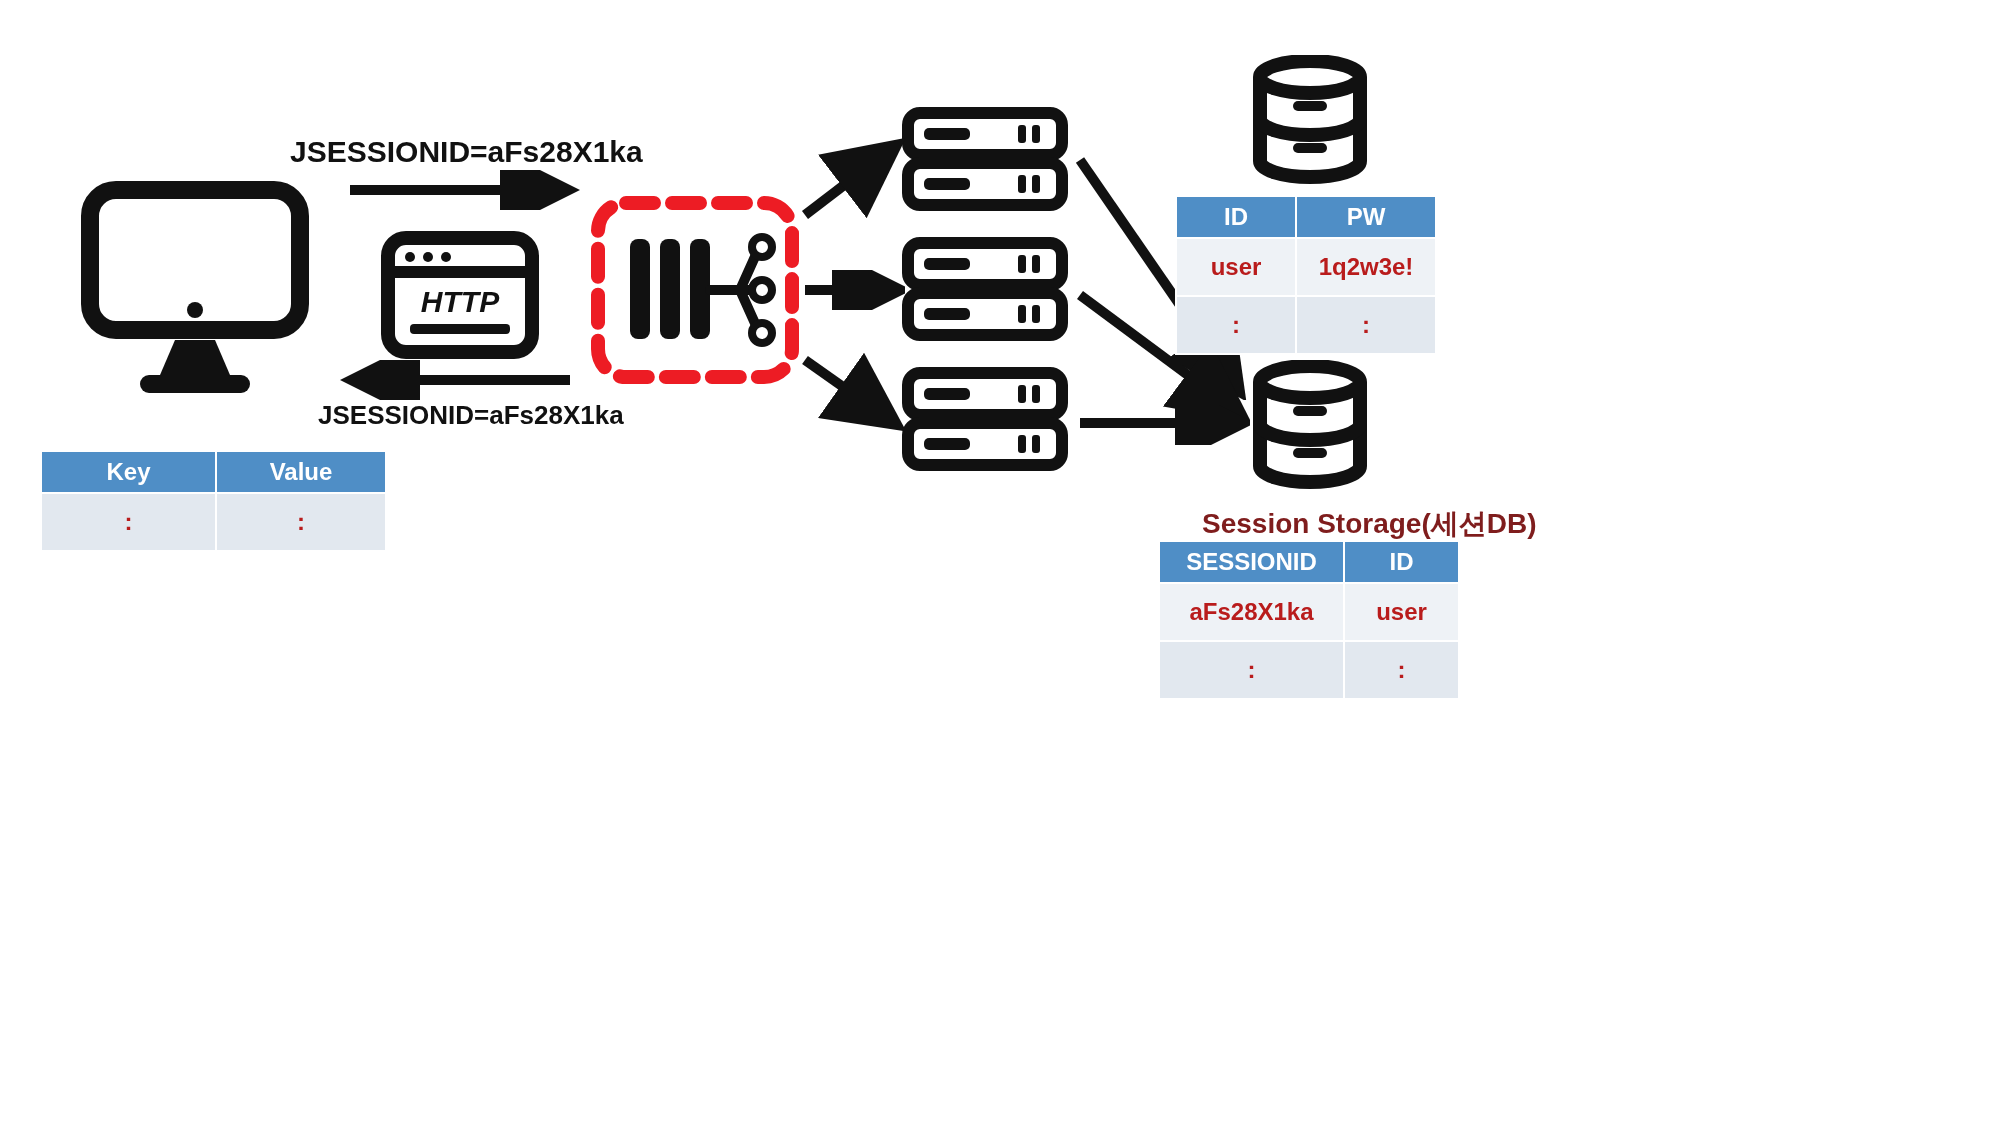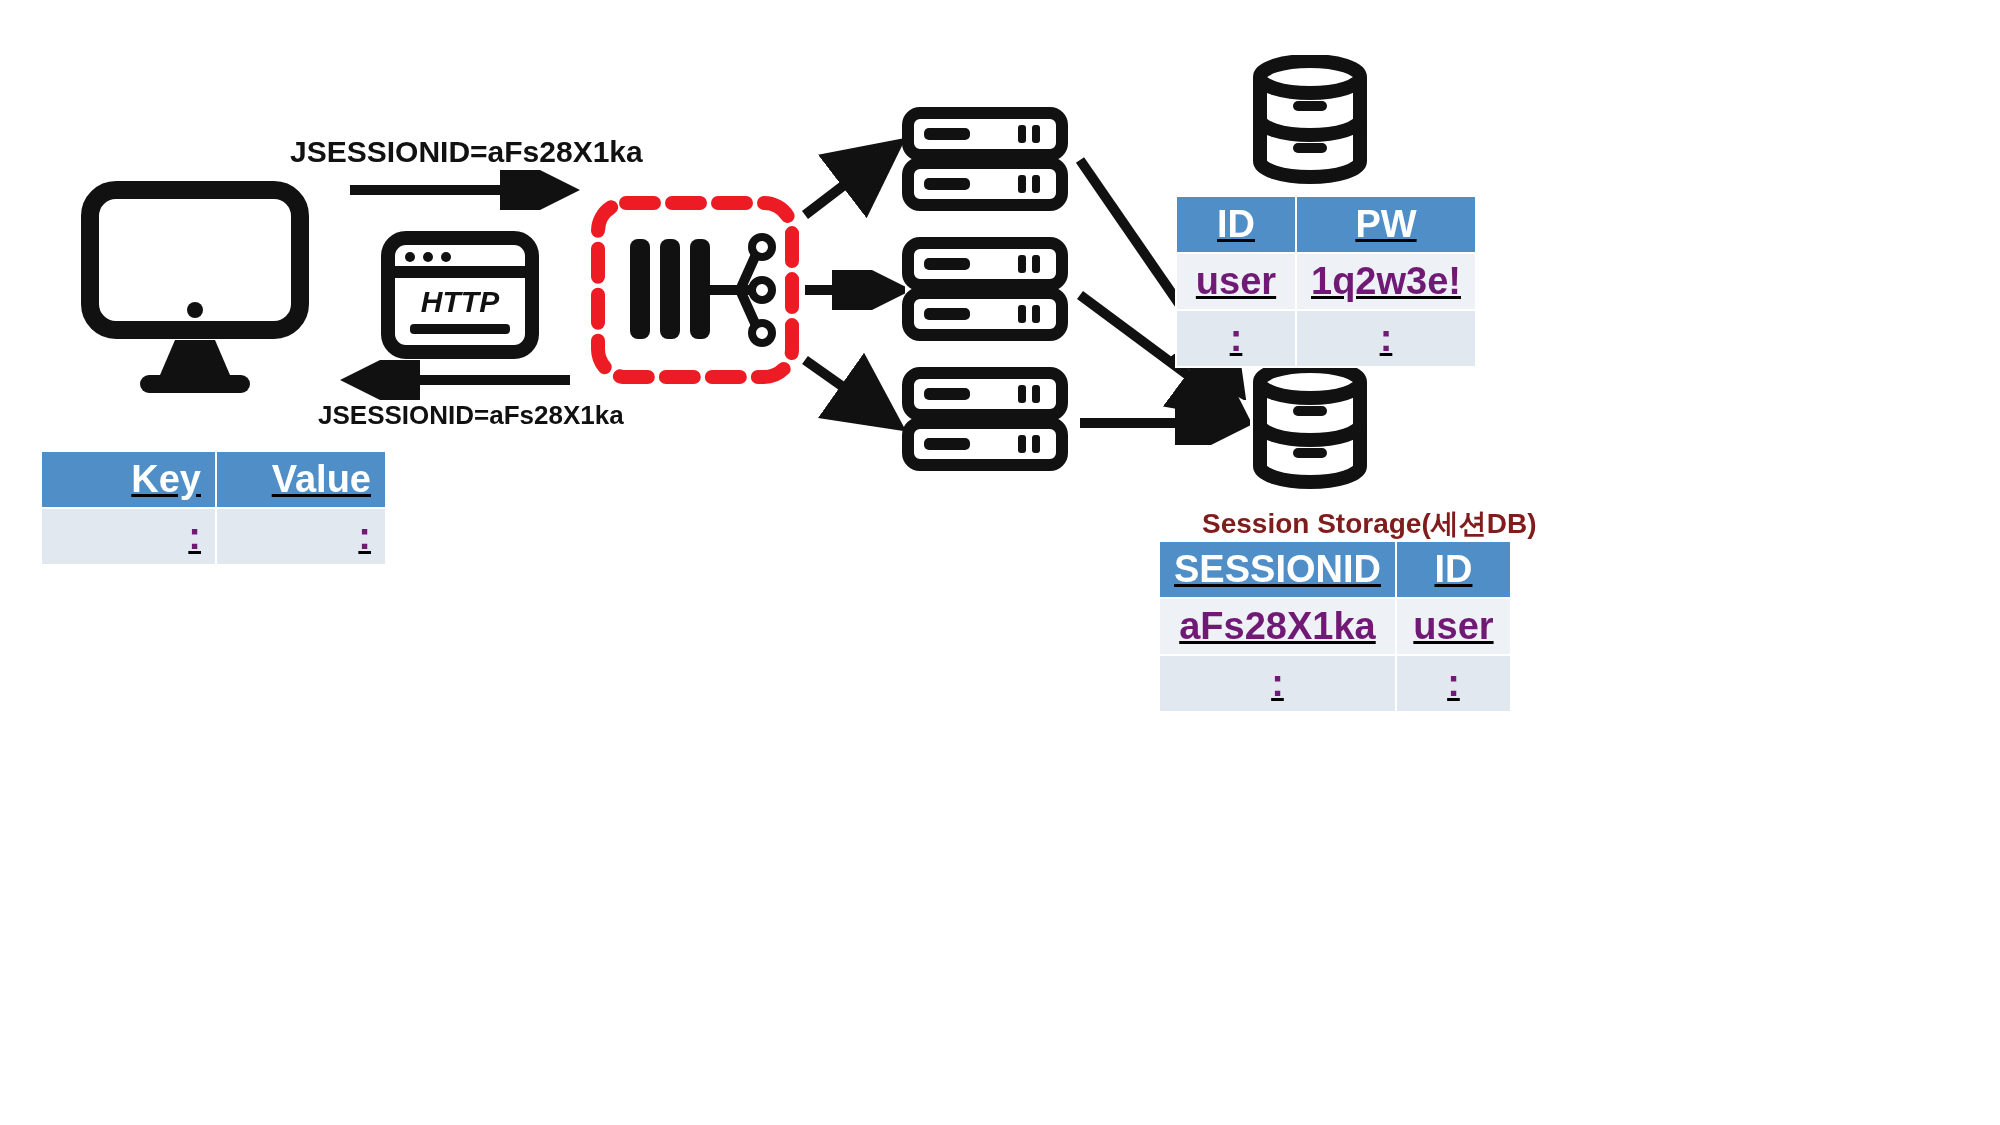--- a/index.html
+++ b/index.html
@@ -18,36 +18,35 @@
     font-size: 30px;
     white-space: nowrap;
   }
   .redlabel { color: #7f1d1d; font-weight: 700; margin-left: 32px; }
   .icon { position: absolute; }
 
   
   .tbl {
     position: absolute;
     border-collapse: collapse;
-    font-size: 38px;
+    font-size: 24px;
     text-align: center;
-    text-decoration: underline;
   }
   .tbl th {
     background: #4f8ec6;
     color: #fff;
     font-weight: 700;
     padding: 6px 14px;
     border: 2px solid #fff;
   }
   .tbl td {
     background: #eef2f6;
-    color: #701a75;
+    color: #b91c1c;
     font-weight: 700;
-    padding: 6px 14px;
+    padding: 14px 14px;
     border: 2px solid #fff;
   }
   .tbl tr.alt td { background: #e2e8ef; }
 
   
   .arrow { position: absolute; }
 </style>
 </head>
 <body>
 
@@ -210,21 +209,21 @@
     </defs>
   <line x1="10" y1="18" x2="165" y2="18" stroke="#111" stroke-width="10" marker-end="url(#ah8)"></line>
 </svg>
 
 <div class="label" style="left:290px; top:135px;">JSESSIONID=aFs28X1ka</div>
 
 <div class="label" style="left:318px; top:400px; font-size:26px;">JSESSIONID=aFs28X1ka</div>
 
 <div class="label redlabel" style="left:1170px; top:505px; font-size:28px;">Session Storage(세션DB)</div>
 
-<table class="tbl" style="left:40px; top:450px;text-align:right;">
+<table class="tbl" style="left:40px; top:450px;">
   <colgroup>
       <col style="width:175px">
       <col style="width:170px">
     </colgroup>
   <tbody>
       <tr>
     <th>Key</th>
     <th>Value</th>
   </tr>
   <tr class="alt">

